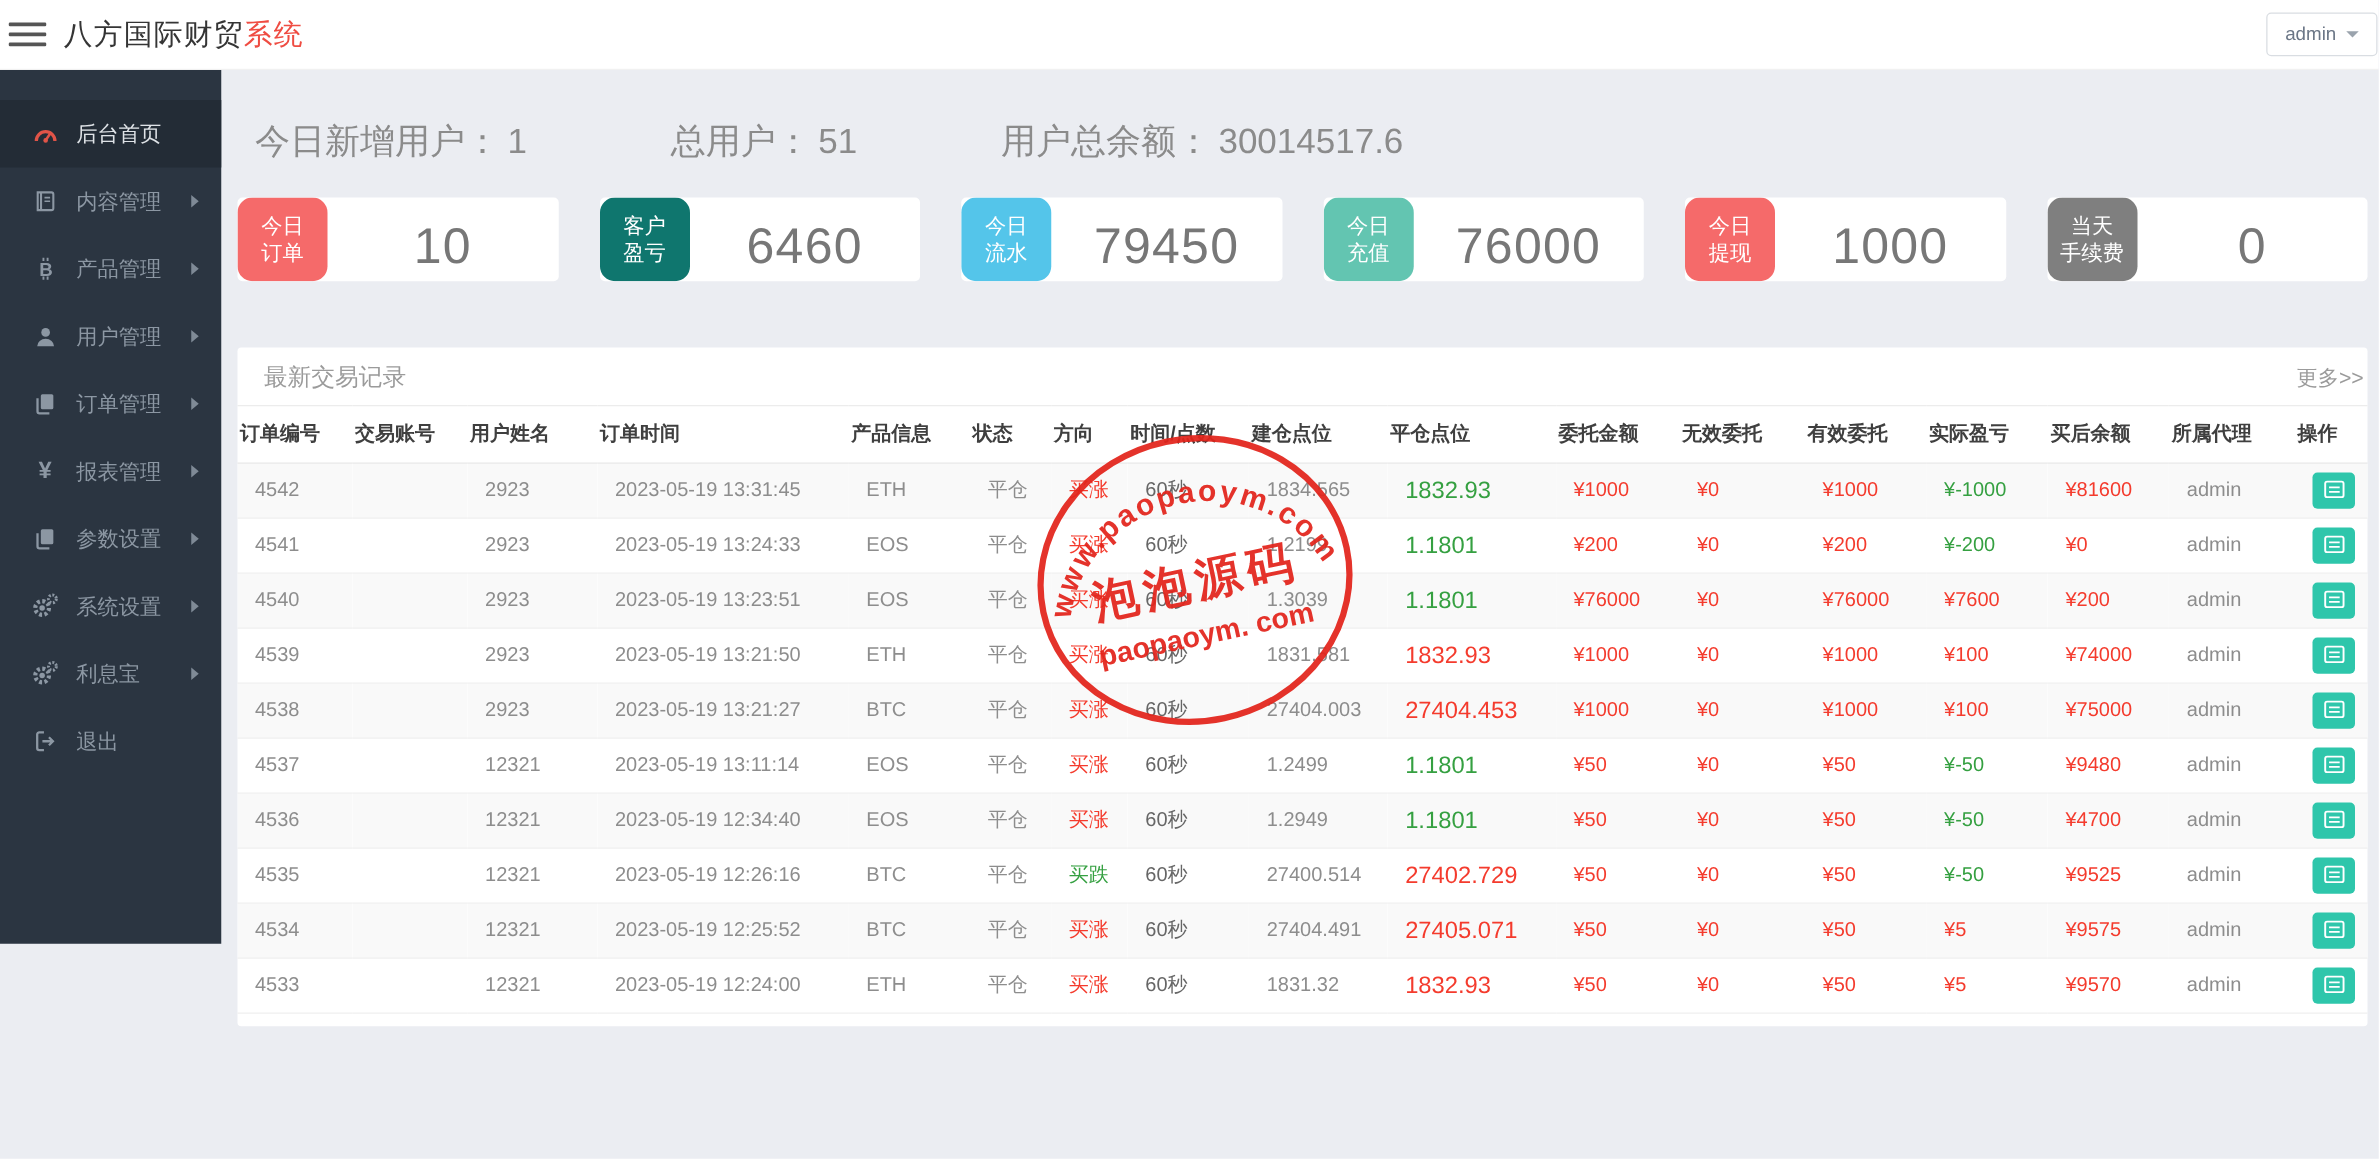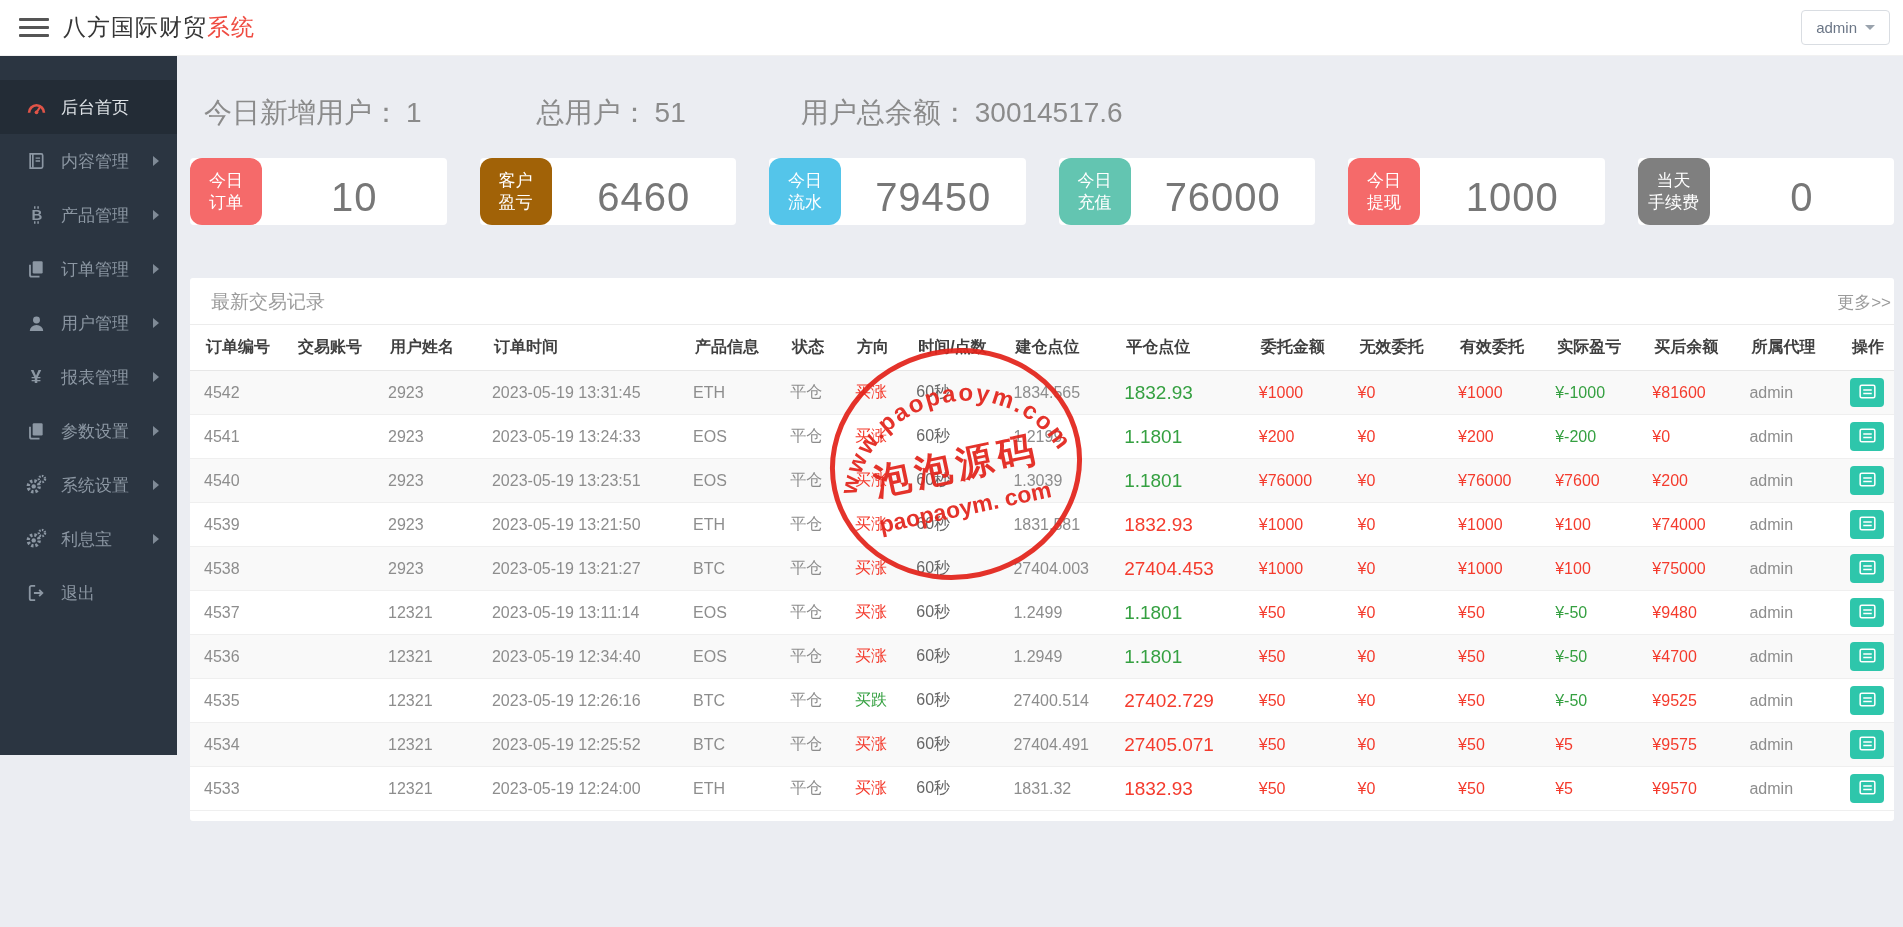--- a/index.html
+++ b/index.html
@@ -2,21 +2,21 @@
 <html><head>
 <meta charset="utf-8">
 <style>
   * { box-sizing: border-box; margin: 0; padding: 0; }
   html,body { width:1903px; height:927px; }
   body {
     font-family: "Liberation Sans", "DejaVu Sans", sans-serif;
     background:#ebedf2; color:#333; overflow:hidden; position:relative;
   }
   
-  .topbar { height:56px; background:#fff; display:flex; align-items:center; padding:0 13px; position:relative; z-index:5; border-bottom:1px solid #f1f1f1;}
+  .topbar { height:56px; background:#fff; display:flex; align-items:center; padding:0 1px; position:relative; z-index:5; border-bottom:1px solid #f1f1f1;}
   .menu-toggle { width:30px; cursor:pointer; margin:0 14px 0 6px; }
   .menu-toggle i { display:block; height:3px; background:#555; margin:5px 0; border-radius:1px; }
   .brand { font-size:23px; color:#353535; letter-spacing:1px; }
   .brand .accent { color:#ef4c42; }
   .top-right { margin-left:auto; }
   .user-menu { border:1px solid #d9dde2; border-radius:4px; padding:8px 14px; color:#6b7686; font-size:15px; display:flex; align-items:center; gap:8px; cursor:pointer; background:#fff;}
   .caret { width:0; height:0; border-left:5px solid transparent; border-right:5px solid transparent; border-top:5px solid #9aa3ad; }
   
   .wrap { display:flex; height:699px; }
   .sidebar { width:177px; background:#2b3541; flex:none; padding-top:24px; }
@@ -33,21 +33,21 @@
   .cards { display:flex; gap:33px; margin-top:26px; }
   .card { flex:1; height:67px; display:flex; border-radius:4px; overflow:hidden; background:#fff; }
   .card-label { width:72px; flex:none; color:#fff; font-size:17px; line-height:1.25; display:flex; flex-direction:column; align-items:center; justify-content:center;border-radius:12px; }
   .card-value { flex:1; display:flex; align-items:center; justify-content:center; font-size:40px; font-weight:200; color:#777; letter-spacing:1px;margin-top:12px; }
   
   .panel { margin-top:53px; background:#fff; border-radius:3px; padding-bottom:10px; }
   .panel-head { display:flex; align-items:center; padding:11px 3px 9px 21px; }
   .panel-title { color:#9b9b9b; font-size:19px; }
   .more-link { margin-left:auto; color:#9b9b9b; font-size:17px; cursor:pointer; text-decoration:none; }
   table { width:100%; border-collapse:collapse; table-layout:fixed; }
-  thead th { text-align:left; font-size:16px; color:#3f3f3f; padding:12px 6px 12px 16px; border-top:1px solid #ececec; border-bottom:1px solid #e7e7e7; font-weight:bold; white-space:nowrap; }
+  thead th { text-align:left; font-size:16px; color:#3f3f3f; padding:12px 6px 12px 2px; border-top:1px solid #ececec; border-bottom:1px solid #e7e7e7; font-weight:bold; white-space:nowrap; }
   tbody td { height:44px; font-size:16px; color:#8d8d8d; padding:0 6px 0 14px; border-bottom:1px solid #efefef; white-space:nowrap; overflow:hidden; }
   tbody tr:nth-child(odd) { background:#f9f9f9; }
   td.red, .red { color:#f43b2d; }
   td.green, .green { color:#35a041; }
   td.close-cell { font-size:19px; }
   td.sec { color:#666; }
   .act-btn { width:34px; height:29px; background:#2ec6ab; border:none; border-radius:4px; cursor:pointer; display:flex; align-items:center; justify-content:center; }
   
   .stamp { position:absolute; left:820px; top:340px; pointer-events:none; opacity:.93; z-index:8; }
 </style>
@@ -100,36 +100,36 @@
           <svg width="20" height="20" viewBox="0 0 24 24">
             <text x="6.5" y="18.5" font-size="18" font-weight="bold" fill="currentColor" font-family="inherit">B</text>
             <path d="M10.5 1.5 v3 M14.5 1.5 v3 M10.5 19.5 v3 M14.5 19.5 v3" stroke="currentColor" stroke-width="1.8"></path>
           </svg>
         </span>
         <span>产品管理</span>
         <span class="chev"></span>
       </div>
       <div class="side-item">
         <span class="s-icon">
+          <svg width="19" height="19" viewBox="0 0 24 24">
+            <circle cx="12" cy="7.5" r="4.4" fill="currentColor"></circle>
+            <path d="M3.5 21.5 a8.5 7.5 0 0 1 17 0 z" fill="currentColor"></path>
+          </svg>
+        </span>
+        <span>用户管理</span>
+        <span class="chev"></span>
+      </div>
+      <div class="side-item">
+        <span class="s-icon">
           <svg width="20" height="20" viewBox="0 0 24 24">
             <rect x="8" y="2.8" width="12" height="14.5" rx="1.5" fill="currentColor"></rect>
             <path d="M4.8 6.8 v12.4 a2 2 0 0 0 2 2 h9.4" fill="none" stroke="currentColor" stroke-width="2.2"></path>
           </svg>
         </span>
         <span>订单管理</span>
-        <span class="chev"></span>
-      </div>
-      <div class="side-item">
-        <span class="s-icon">
-          <svg width="19" height="19" viewBox="0 0 24 24">
-            <circle cx="12" cy="7.5" r="4.4" fill="currentColor"></circle>
-            <path d="M3.5 21.5 a8.5 7.5 0 0 1 17 0 z" fill="currentColor"></path>
-          </svg>
-        </span>
-        <span>用户管理</span>
         <span class="chev"></span>
       </div>
       <div class="side-item">
         <span class="s-icon">
           <span class="ticon">¥</span>
         </span>
         <span>报表管理</span>
         <span class="chev"></span>
       </div>
       <div class="side-item">
@@ -183,21 +183,21 @@
       </div>
     <div class="cards" id="cards">
         <div class="card">
           <div class="card-label" style="background:#f56a6a">
             <div>今日</div>
             <div>订单</div>
           </div>
           <div class="card-value">10</div>
         </div>
         <div class="card">
-          <div class="card-label" style="background:#a16207">
+          <div class="card-label" style="background:#0f766e">
             <div>客户</div>
             <div>盈亏</div>
           </div>
           <div class="card-value">6460</div>
         </div>
         <div class="card">
           <div class="card-label" style="background:#54c5ea">
             <div>今日</div>
             <div>流水</div>
           </div>

